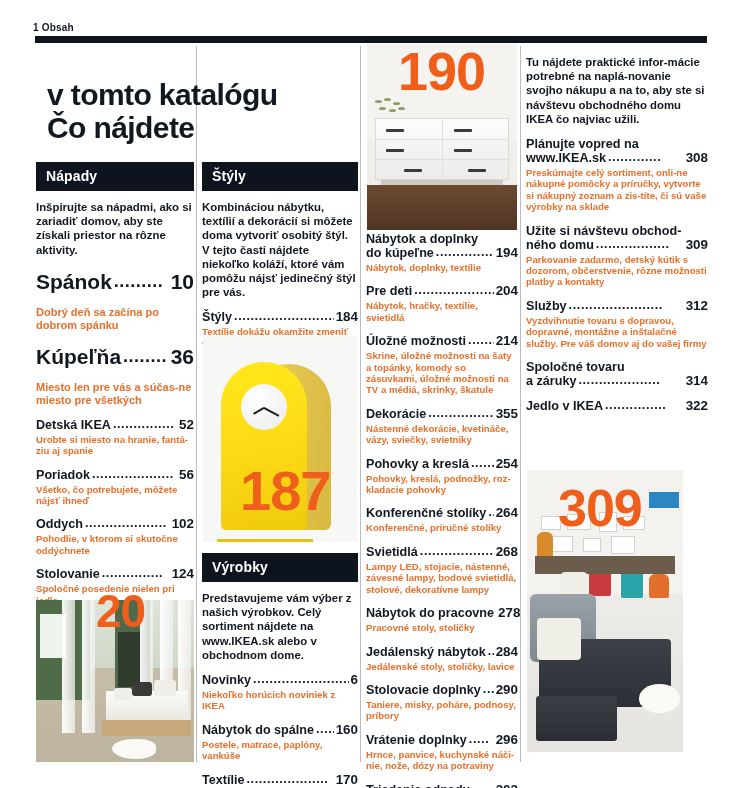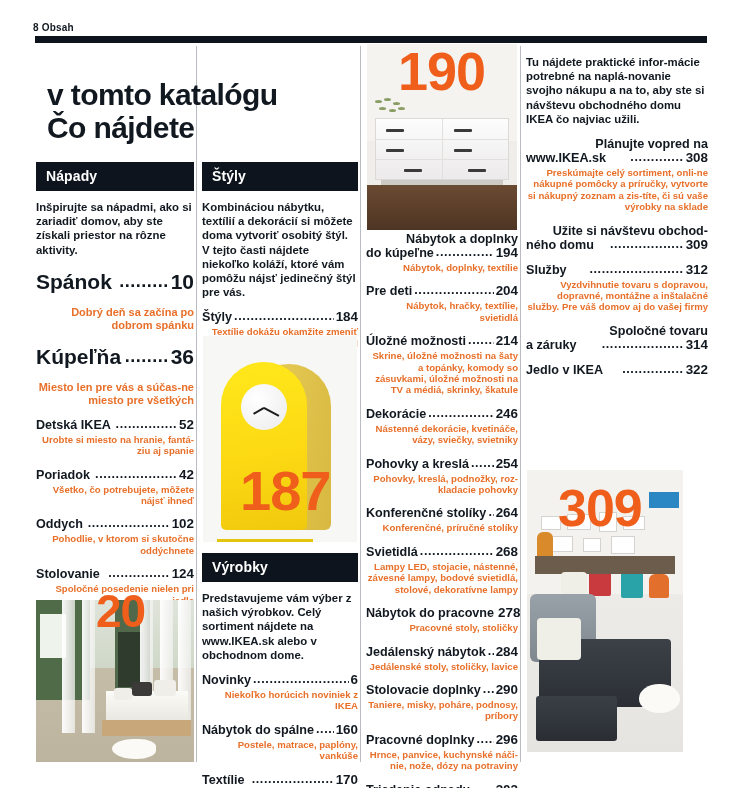--- a/index.html
+++ b/index.html
@@ -50,21 +50,21 @@
     padding: 6px 0 7px 10px;
     letter-spacing: .1px;
   }
 
   .intro {
     font-size: 11.4px; line-height: 14.2px; font-weight: bold;
     color:#111820; margin-top: 9px;
   }
 
   
-  .entry { margin-top: 11px; text-align: right; }
+  .entry { margin-top: 11px; }
   .entry.big { margin-top: 13px; }
   .eline {
     display:flex; align-items:baseline;
     font-weight:bold; color:#111820;
     font-size: 12.6px; line-height: 14px;
   }
   .eline .nm { white-space: nowrap; }
   .eline .dots {
     flex: 1 1 auto; margin: 0 2px;
     overflow: hidden; white-space: nowrap;
@@ -152,21 +152,21 @@
   .ottoman { position:absolute; left:6%; bottom:4%; width:52%; height:16%;
      background:linear-gradient(#3a3f46,#2a2e34); border-radius:3px; }
   .table-round { position:absolute; right:2%; bottom:14%; width:26%; height:10%;
      background:#fbfaf7; border-radius:50%; }
 </style>
 </head>
 <body>
 
 <div class="page">
 
-  <div class="folio">8 Obsah</div>
+  <div class="folio">1 Obsah</div>
   <div class="topbar"></div>
 
   <div id="rule1" class="col-rule"></div>
   <div id="rule2" class="col-rule"></div>
   <div id="rule3" class="col-rule"></div>
 
   <div class="maintitle">
     <div>v tomto katalógu</div>
     <div>Čo nájdete</div>
   </div>
@@ -199,21 +199,21 @@
           <span class="dots">...............</span>
           <span class="pg">52</span>
         </div>
       <div class="sub">Urobte si miesto na hranie, fantá-ziu aj spanie</div>
     </div>
 
     <div class="entry">
       <div class="eline">
           <span class="nm">Poriadok</span>
           <span class="dots">....................</span>
-          <span class="pg">42</span>
+          <span class="pg">56</span>
         </div>
       <div class="sub">Všetko, čo potrebujete, môžete nájsť ihneď</div>
     </div>
 
     <div class="entry">
       <div class="eline">
           <span class="nm">Oddych</span>
           <span class="dots">....................</span>
           <span class="pg">102</span>
         </div>
@@ -312,21 +312,21 @@
           <span class="dots">.........</span>
           <span class="pg">214</span>
         </div>
       <div class="sub">Skrine, úložné možnosti na šaty a topánky, komody so zásuvkami, úložné možnosti na TV a médiá, skrinky, škatule</div>
     </div>
 
     <div class="entry">
       <div class="eline">
           <span class="nm">Dekorácie</span>
           <span class="dots">................</span>
-          <span class="pg">246</span>
+          <span class="pg">355</span>
         </div>
       <div class="sub">Nástenné dekorácie, kvetináče, vázy, sviečky, svietniky</div>
     </div>
 
     <div class="entry">
       <div class="eline">
           <span class="nm">Pohovky a kreslá</span>
           <span class="dots">.........</span>
           <span class="pg">254</span>
         </div>
@@ -373,21 +373,21 @@
       <div class="eline">
           <span class="nm">Stolovacie doplnky</span>
           <span class="dots">......</span>
           <span class="pg">290</span>
         </div>
       <div class="sub">Taniere, misky, poháre, podnosy, príbory</div>
     </div>
 
     <div class="entry">
       <div class="eline">
-          <span class="nm">Pracovné doplnky</span>
+          <span class="nm">Vrátenie doplnky</span>
           <span class="dots">.....</span>
           <span class="pg">296</span>
         </div>
       <div class="sub">Hrnce, panvice, kuchynské náči-nie, nože, dózy na potraviny</div>
     </div>
 
     <div class="entry">
       <div class="eline">
           <span class="nm">Triedenie odpadu</span>
           <span class="dots">.........</span>
@@ -414,20 +414,21 @@
 
     <div class="entry">
       <div class="wrapname">
         <span>Užite si návštevu obchod-</span>
       </div>
       <div class="eline">
           <span class="nm">ného domu</span>
           <span class="dots">..................</span>
           <span class="pg">309</span>
         </div>
+      <div class="sub">Parkovanie zadarmo, detský kútik s dozorom, občerstvenie, rôzne možnosti platby a kontakty</div>
     </div>
 
     <div class="entry">
       <div class="eline">
           <span class="nm">Služby</span>
           <span class="dots">.......................</span>
           <span class="pg">312</span>
         </div>
       <div class="sub">Vyzdvihnutie tovaru s dopravou, dopravné, montážne a inštalačné služby. Pre váš domov aj do vašej firmy</div>
     </div>

